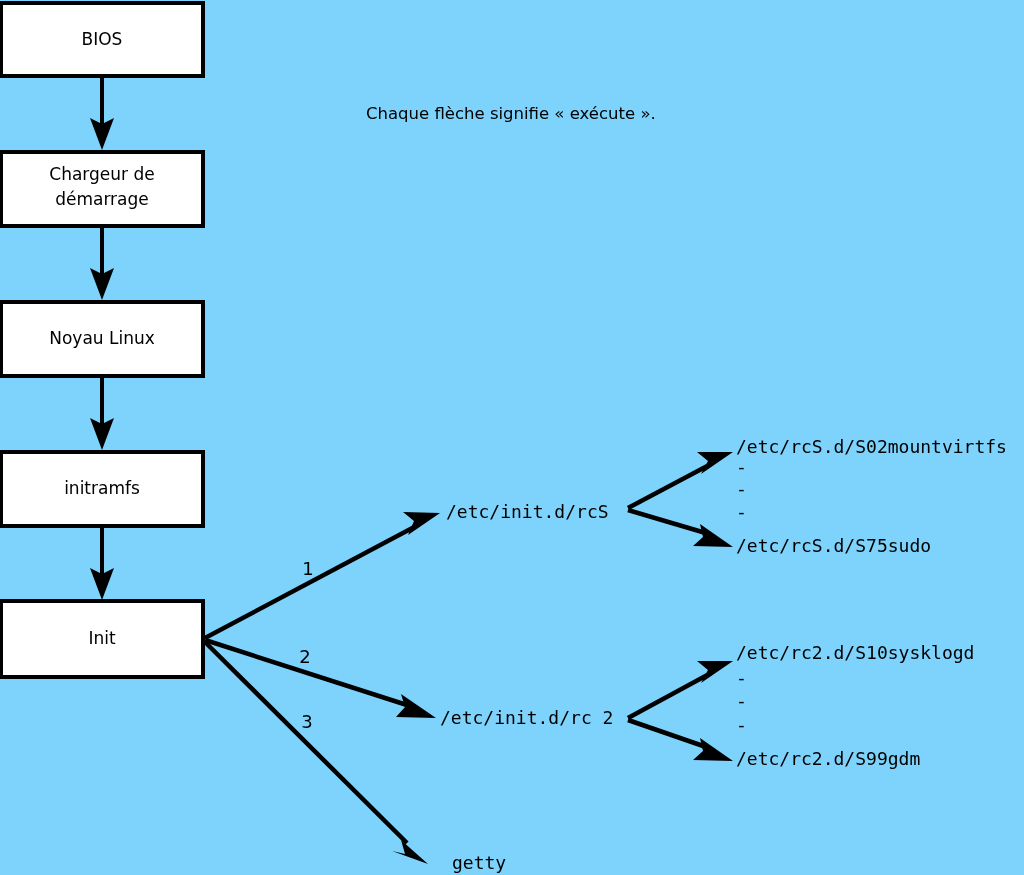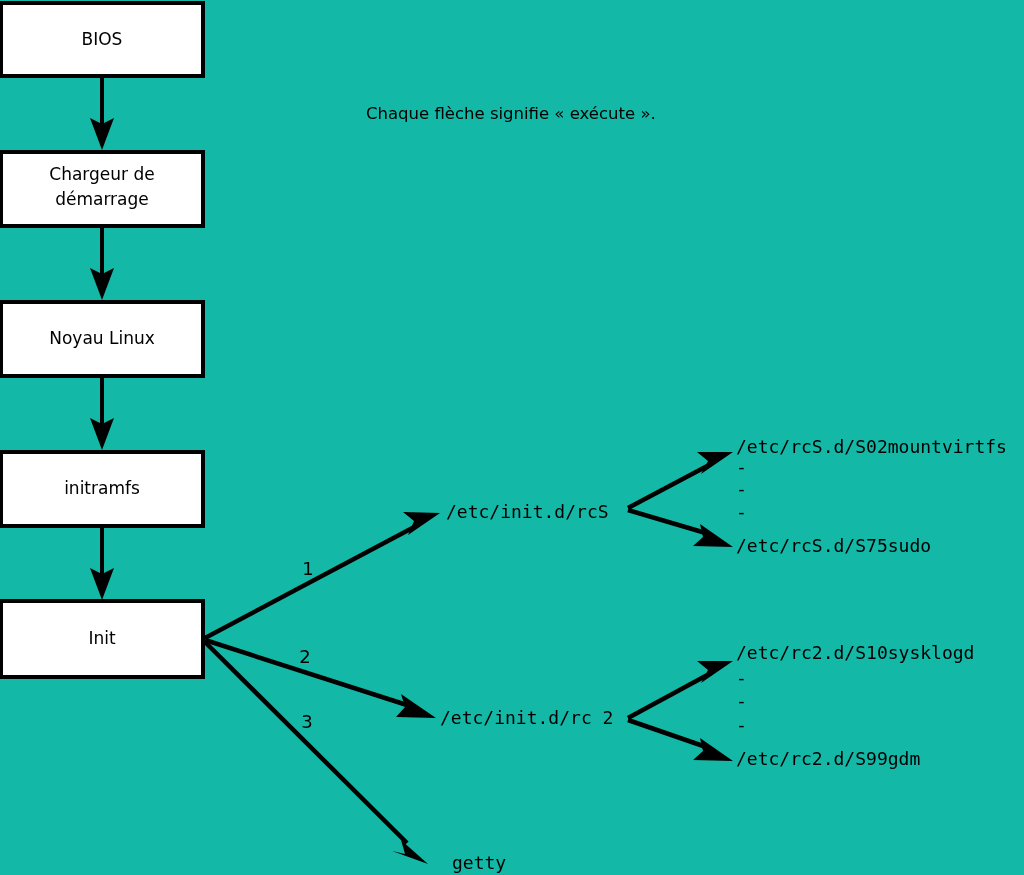--- a/index.html
+++ b/index.html
@@ -4,21 +4,21 @@
 <style>
   html, body {
     margin: 0;
     padding: 0;
     background: #ffffff;
   }
   #page {
     position: relative;
     width: 1024px;
     height: 875px;
-    background: #14b8a6;
+    background: #7dd3fc;
     overflow: hidden;
     font-family: "Liberation Sans", sans-serif;
   }
   svg#diagram {
     position: absolute;
     left: 0;
     top: 0;
     width: 1024px;
     height: 875px;
     display: block;

